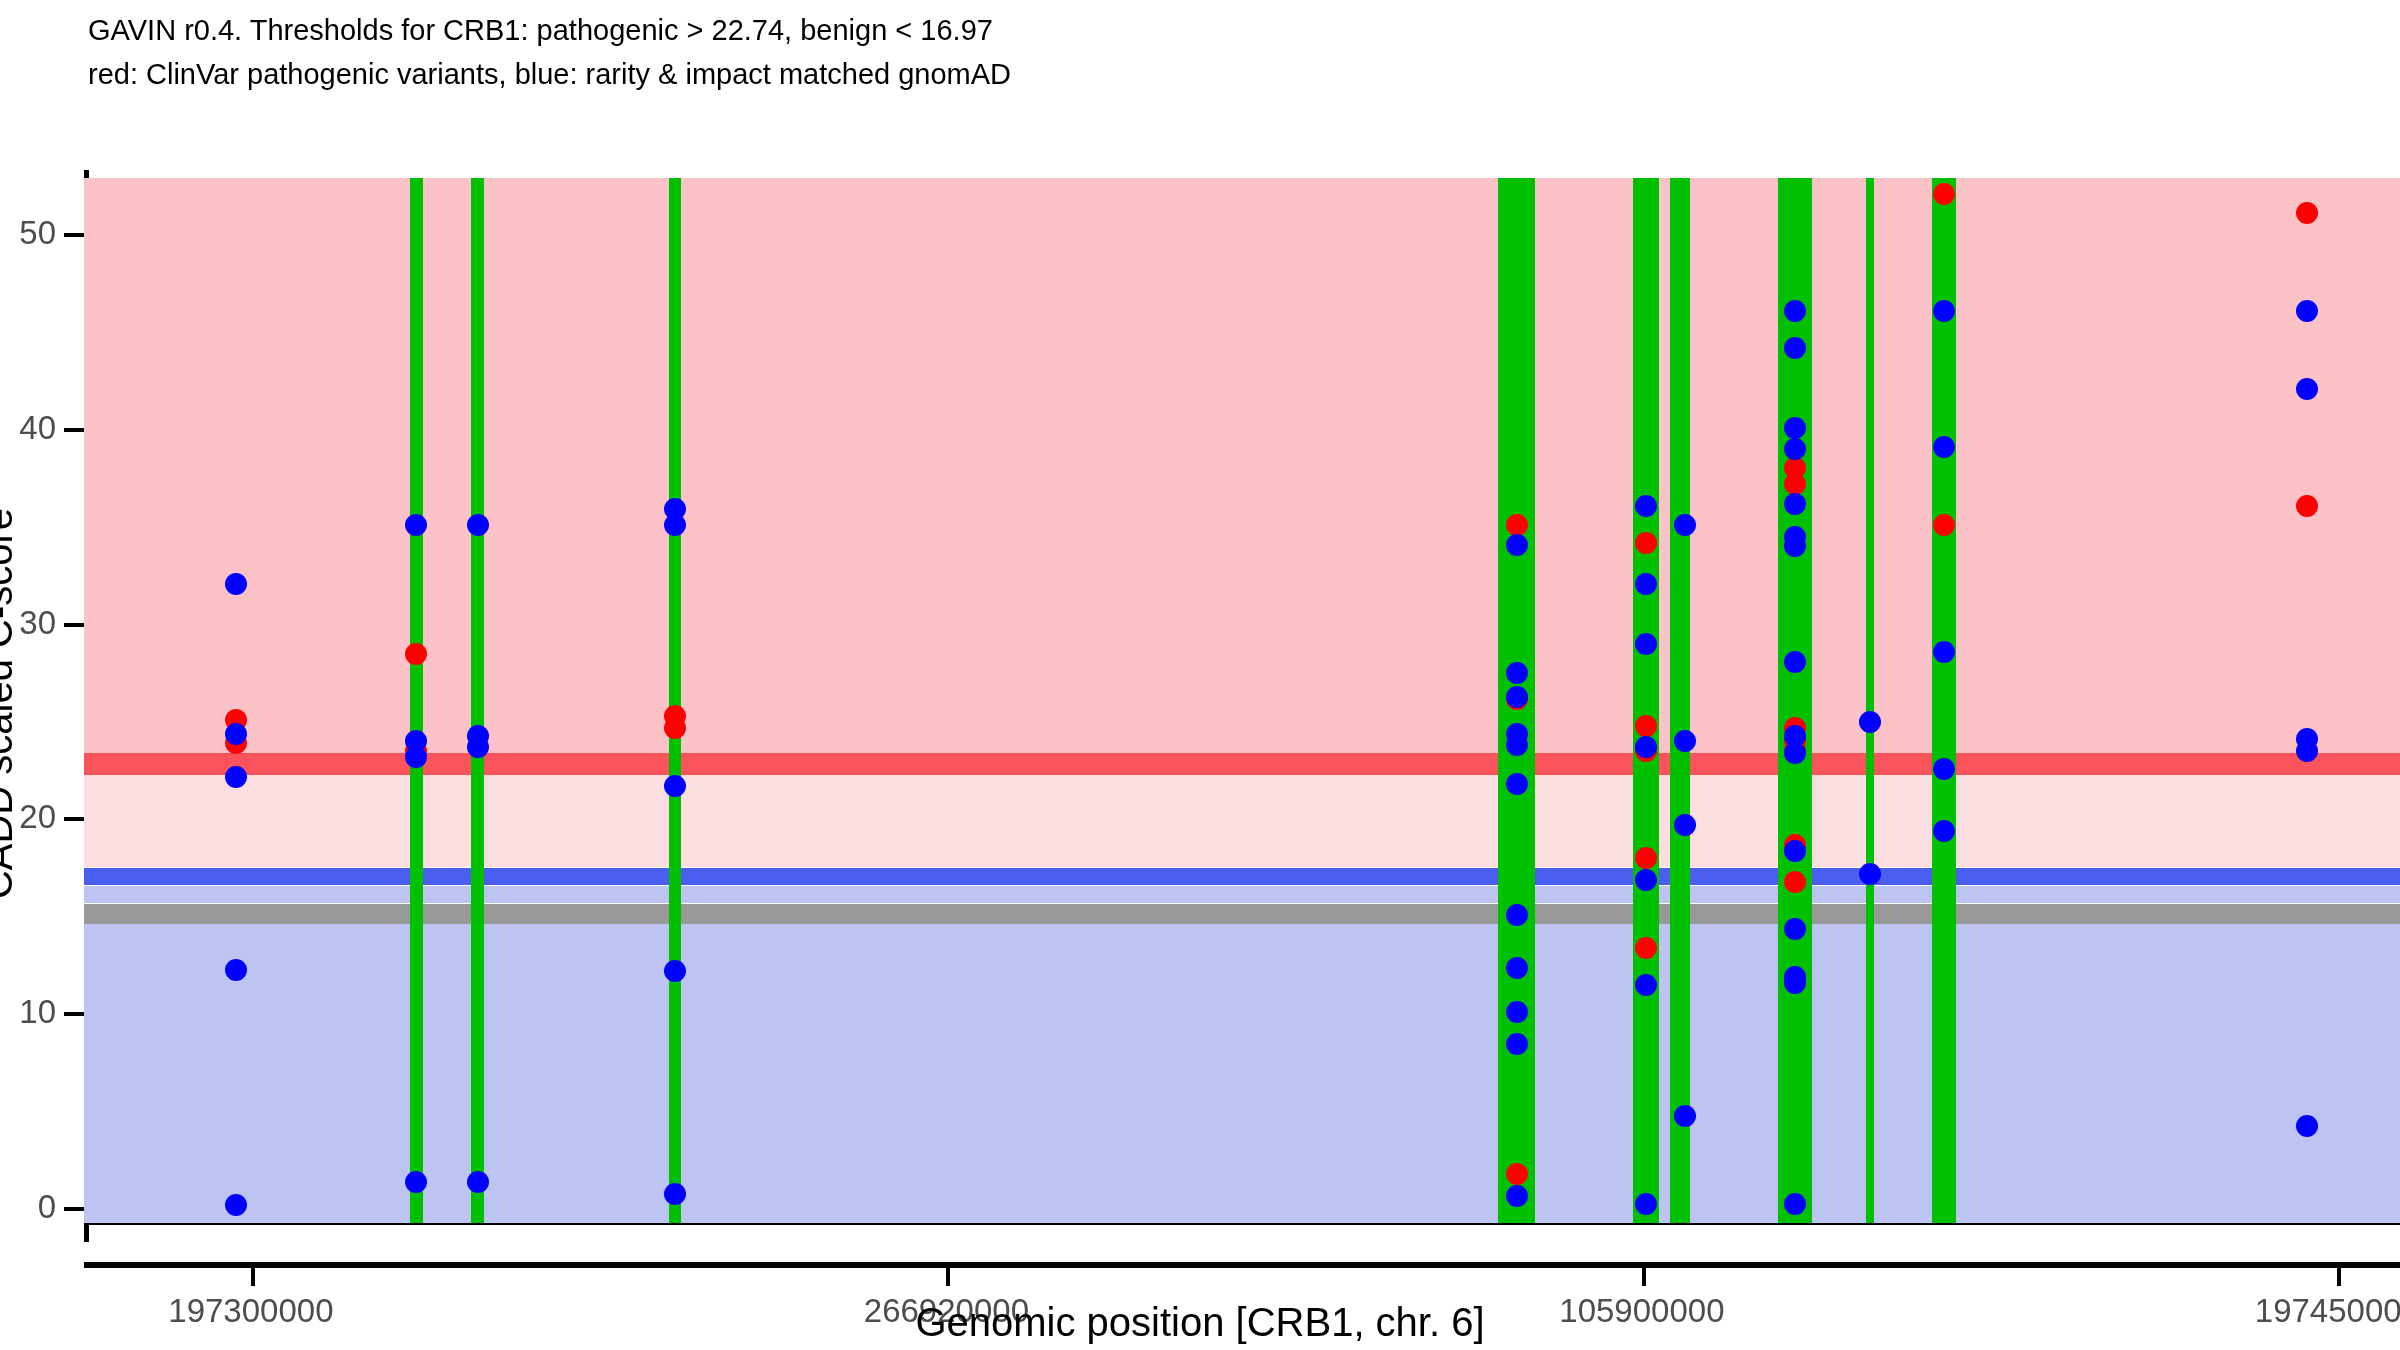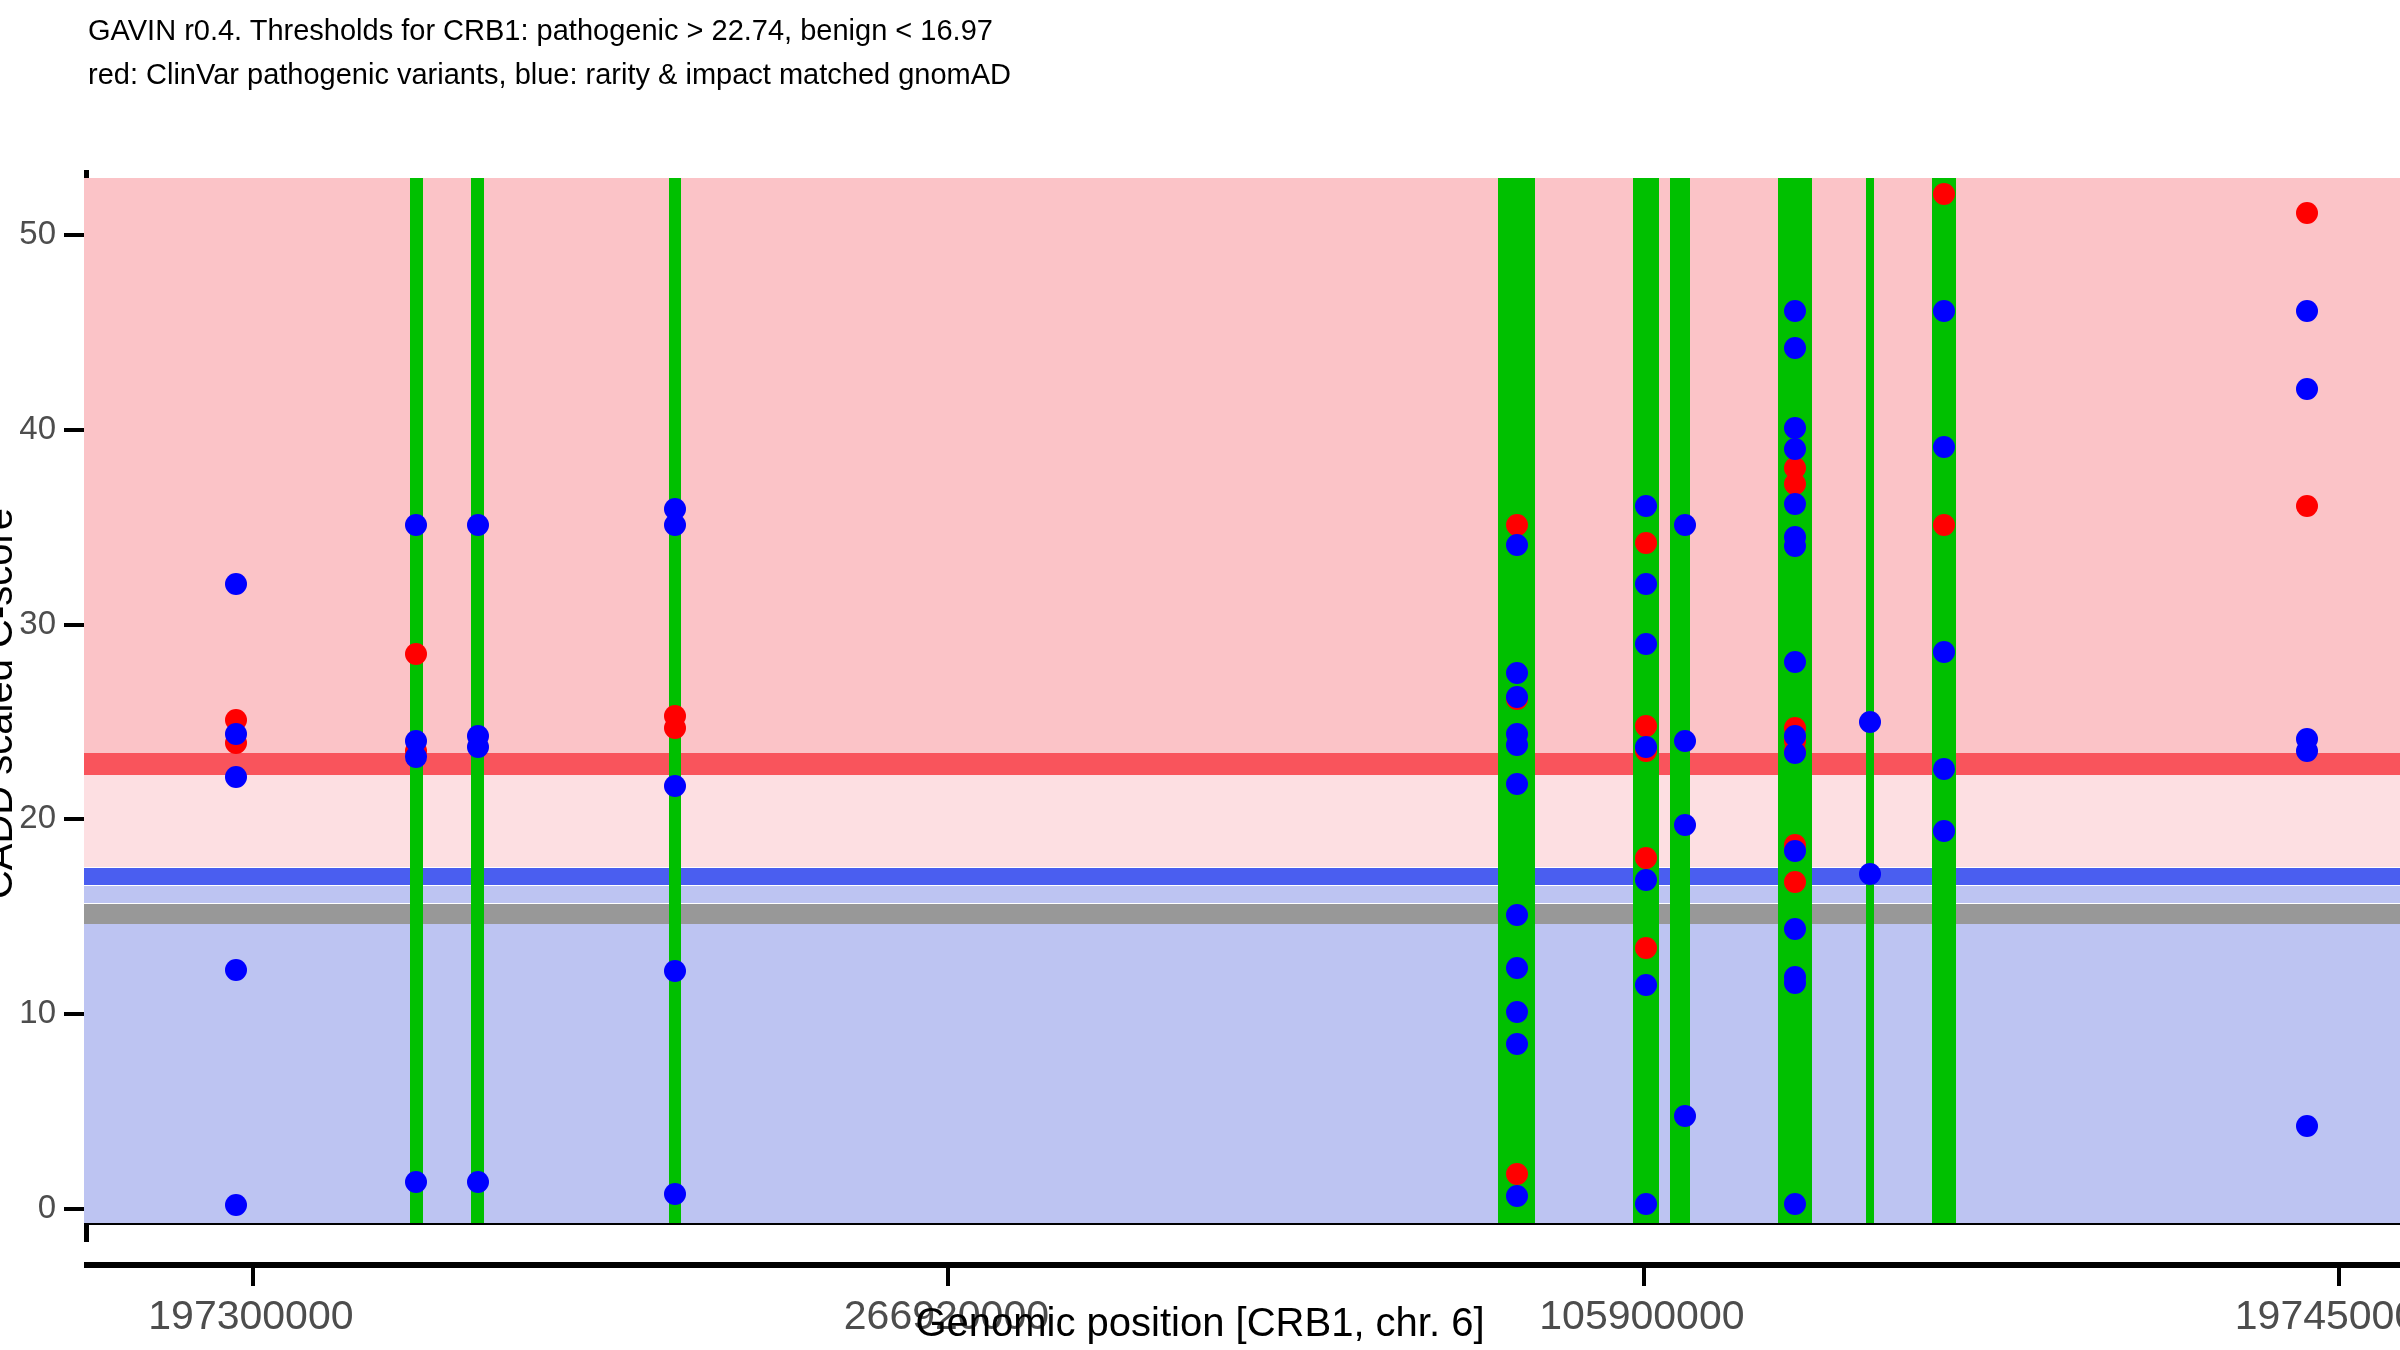--- a/index.html
+++ b/index.html
@@ -18,21 +18,21 @@
   .exon{position:absolute;top:0;height:100%;background:#00c000;}
 
   
   #axis-y-line{position:absolute;left:84px;top:170px;width:5px;height:1072px;background:#000000;}
   #axis-x-line{position:absolute;left:84px;top:1221px;width:2316px;height:4px;background:#000000;}
   #axis-x-outer{position:absolute;left:84px;top:1262px;width:2316px;height:6px;background:#000000;}
 
   .ytick{position:absolute;width:20px;height:4px;background:#000000;left:64px;}
   .ytick-label{position:absolute;font-size:33px;color:#4d4d4d;text-align:right;width:120px;left:-64px;transform:translateY(-50%);font-family:"Liberation Sans",sans-serif;}
   .xtick{position:absolute;top:1268px;width:4px;height:18px;background:#000000;}
-  .xtick-label{position:absolute;top:1292px;font-size:41px;color:#4d4d4d;text-align:center;width:320px;margin-left:-160px;font-family:"Liberation Sans",sans-serif;}
+  .xtick-label{position:absolute;top:1292px;font-size:33px;color:#4d4d4d;text-align:center;width:320px;margin-left:-160px;font-family:"Liberation Sans",sans-serif;}
 
   #ylab{position:absolute;left:-258px;top:640px;width:620px;text-align:center;font-size:40px;color:#000;
         transform:rotate(-90deg);transform-origin:center center;font-family:"Liberation Sans",sans-serif;}
   #xlab2{position:absolute;left:0;top:1300px;width:2400px;text-align:center;font-size:40px;color:#000;font-family:"Liberation Sans",sans-serif;}
 </style>
 </head>
 <body>
 
 <div id="root">
 

